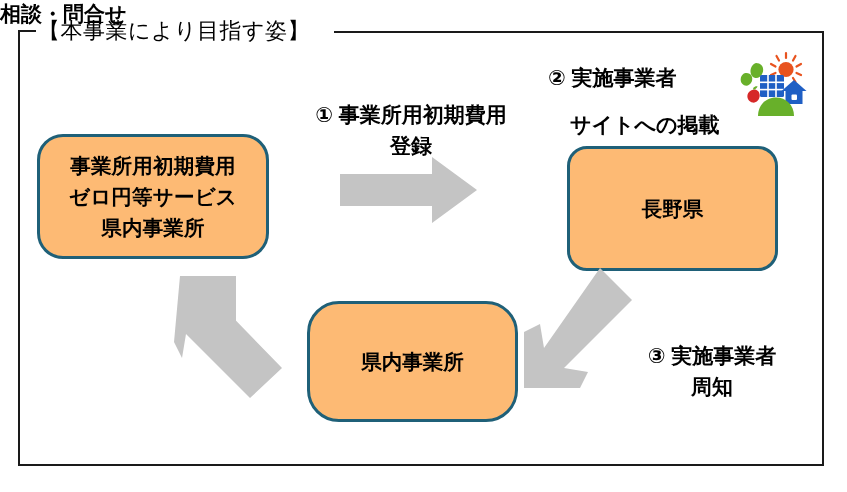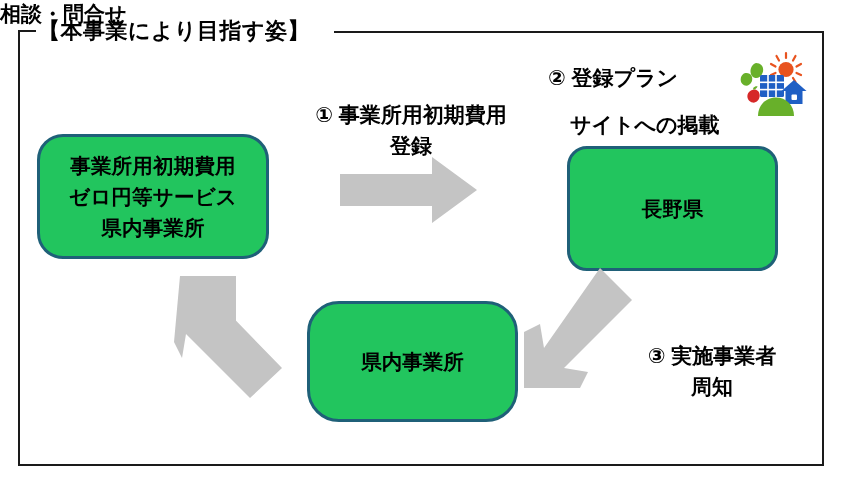--- a/index.html
+++ b/index.html
@@ -58,33 +58,33 @@
     height: 2px;
     background: #1a1a1a;
   }
 
   
   .title {
     position: absolute;
     left: 38px;
     top: 17px;
     font-size: 22px;
-    font-weight: bold;
+    font-weight: normal;
     color: #000000;
     letter-spacing: 0.5px;
     white-space: nowrap;
     line-height: 28px;
   }
 
   
   .tealbox {
     position: absolute;
     box-sizing: border-box;
     border: 3px solid #1f6078;
-    background: #22c55e;
+    background: #fdba74;
     display: flex;
     align-items: center;
     justify-content: center;
     text-align: center;
     color: #000000;
     font-weight: bold;
   }
   #box-provider {
     left: 37px;
     top: 134px;
@@ -250,21 +250,21 @@
   <svg class="arrow-svg" id="arrow-3" width="130" height="130" viewBox="0 0 130 130">
     <polygon points="4,8 60,8 60,64 44,56 40,32 106,100 74,130 10,66 6,90 -2,74" fill="#c4c4c4"></polygon>
   </svg>
 
   <div class="steplabel" id="label-1">
     <div>① 事業所用初期費用</div>
     <div>登録</div>
   </div>
 
   <div class="steplabel" id="label-2">
-    <div>② 登録プラン</div>
+    <div>② 実施事業者</div>
     <div class="l2">サイトへの掲載</div>
   </div>
 
   <div class="steplabel" id="label-3">
     <div>③ 実施事業者</div>
     <div>周知</div>
   </div>
 
   <div id="label-inquiry">相談・問合せ</div>
 

